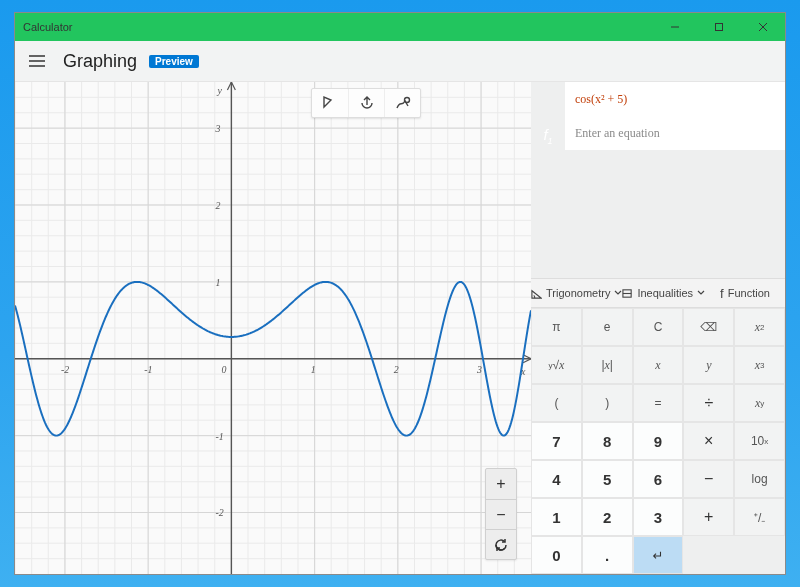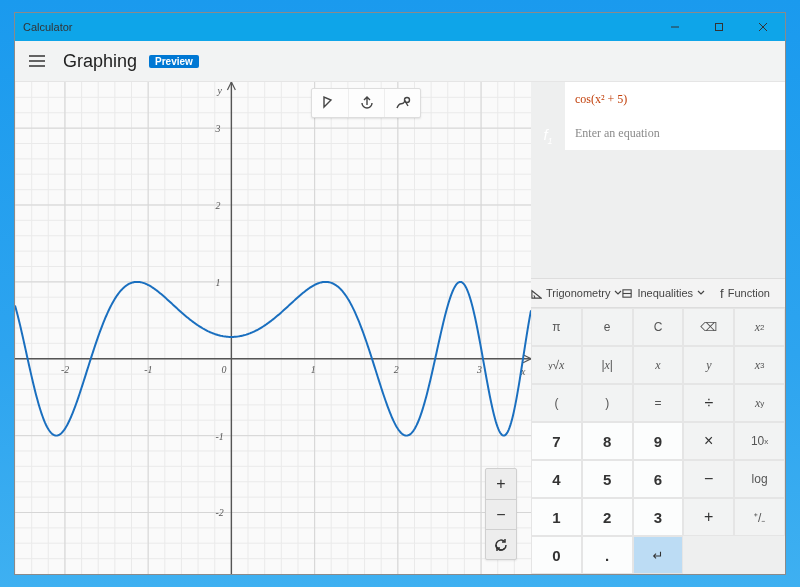--- a/index.html
+++ b/index.html
@@ -15,21 +15,21 @@
     border:1px solid #8a8a8a;
     display:flex;
     flex-direction:column;
     position:relative;
   }
   
   .titlebar{
     height:28px;
     display:flex;
     align-items:center;
-    background:#0ea5e9;
+    background:#22c55e;
     padding-left:8px;
     font-size:11px;
     color:#333;
   }
   .titlebar .spacer{flex:1}
   .winbtn{width:44px;height:28px;display:flex;align-items:center;justify-content:center;font-size:10px;color:#333;}
   .winbtn svg{width:10px;height:10px;stroke:#333;stroke-width:1;fill:none;}
   
   .header{
     display:flex;

